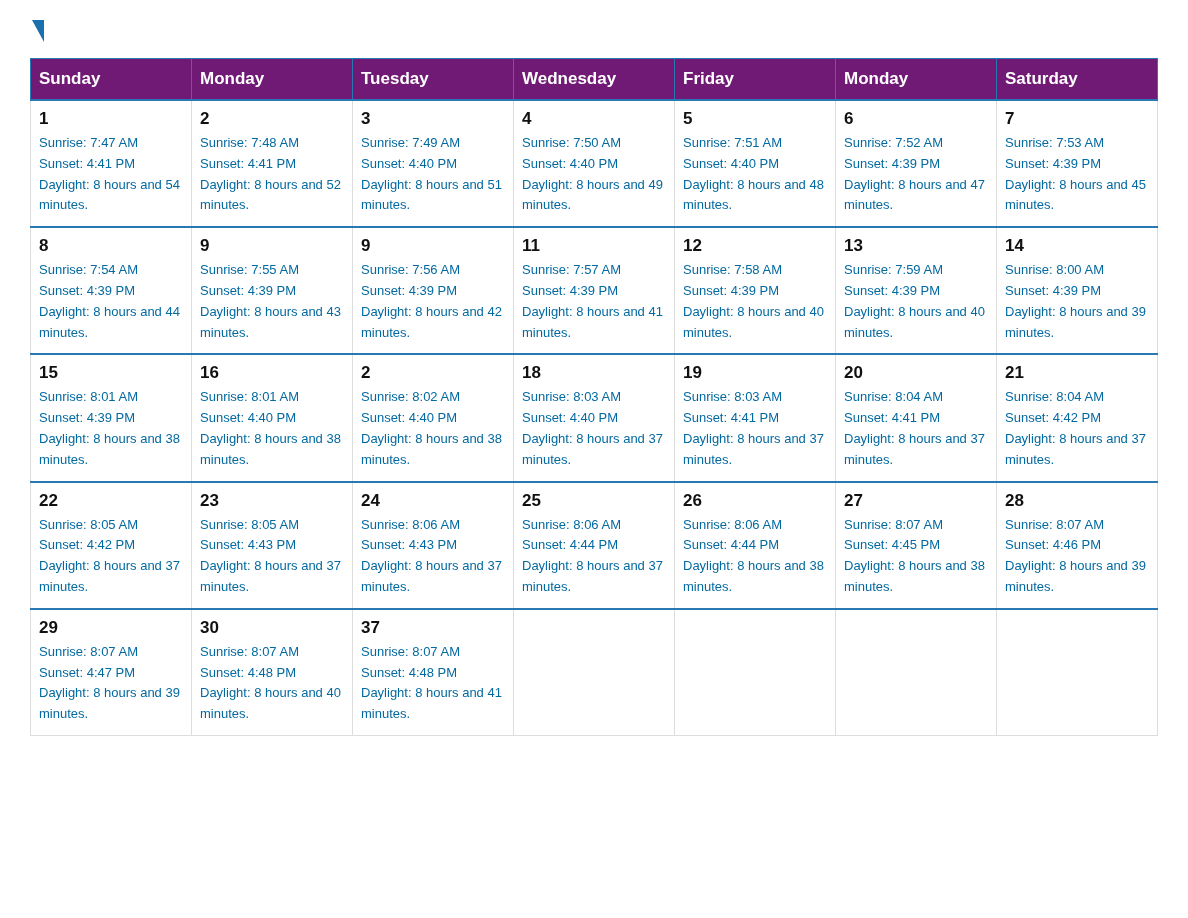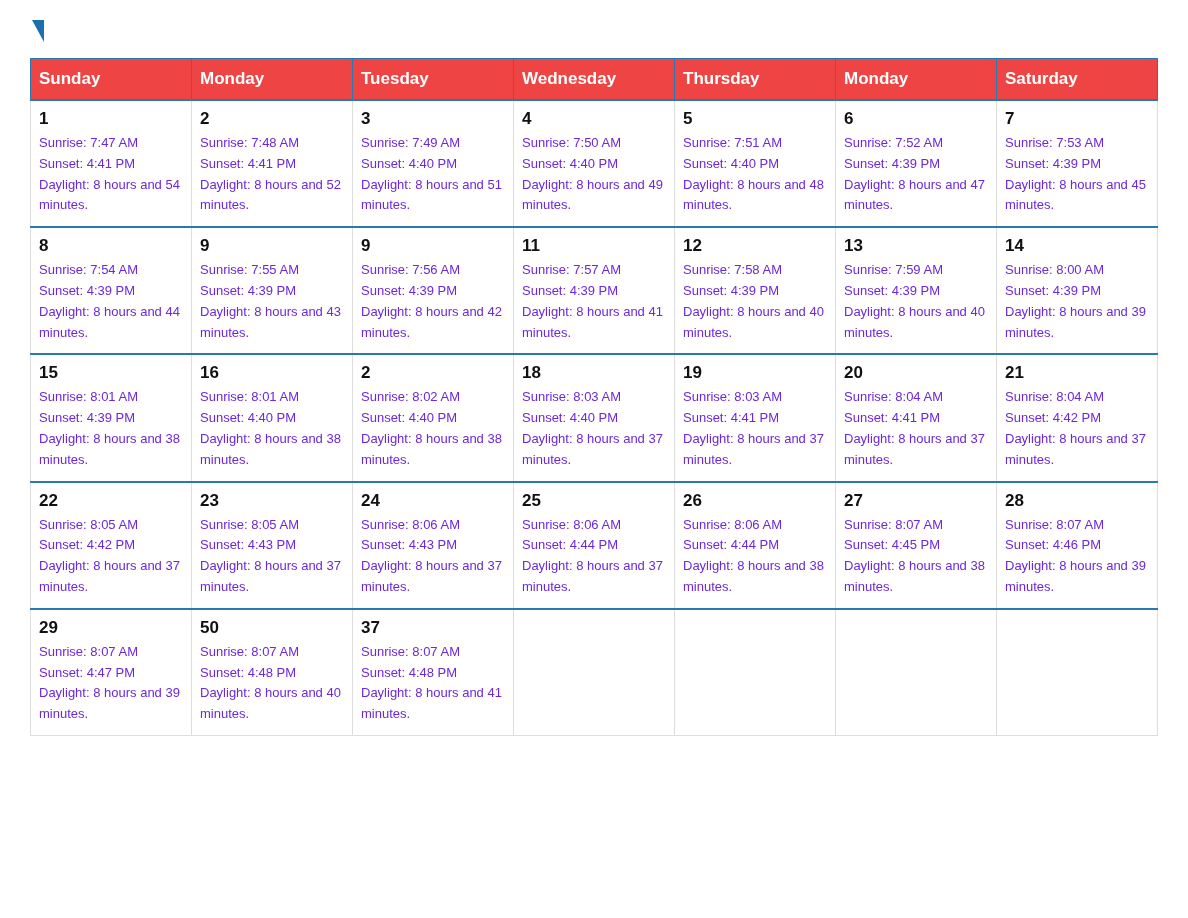--- a/index.html
+++ b/index.html
@@ -59,21 +59,21 @@
       font-size: 22px;
       color: #333;
       margin-top: 4px;
     }
     table {
       width: 100%;
       border-collapse: collapse;
       table-layout: fixed;
     }
     thead th {
-      background: #ef4444;
+      background: #701a75;
       color: #fff;
       font-size: 17px;
       font-weight: bold;
       padding: 10px 8px;
       text-align: left;
       border: 1px solid #2878b4;
     }
     tbody td {
       vertical-align: top;
       border: 1px solid #ccc;
@@ -85,21 +85,21 @@
     }
     .day-num {
       font-size: 17px;
       font-weight: bold;
       color: #111;
       display: block;
       margin-bottom: 4px;
     }
     .day-info {
       font-size: 13px;
-      color: #6d28d9;
+      color: #0369a1;
       line-height: 1.6;
     }
     tbody tr td {
       background: #fff;
     }
     tbody tr:nth-child(odd) td {
       background: #fff;
     }
     .empty-cell {
       background: #fff !important;
@@ -129,21 +129,21 @@
   </div>
 </div>
 
 <table>
   <thead>
     <tr>
     <th>Sunday</th>
         <th>Monday</th>
         <th>Tuesday</th>
         <th>Wednesday</th>
-        <th>Thursday</th>
+        <th>Friday</th>
         <th>Monday</th>
         <th>Saturday</th>
       </tr>
   </thead>
   <tbody id="calendar-body">
   <tr>
         <td>
           <span class="day-num">1</span>
           <div class="day-info">Sunrise: 7:47 AM<br>Sunset: 4:41 PM<br>Daylight: 8 hours and 54 minutes.</div>
         </td>
@@ -261,21 +261,21 @@
           <span class="day-num">28</span>
           <div class="day-info">Sunrise: 8:07 AM<br>Sunset: 4:46 PM<br>Daylight: 8 hours and 39 minutes.</div>
         </td>
       </tr>
       <tr>
         <td>
           <span class="day-num">29</span>
           <div class="day-info">Sunrise: 8:07 AM<br>Sunset: 4:47 PM<br>Daylight: 8 hours and 39 minutes.</div>
         </td>
         <td>
-          <span class="day-num">50</span>
+          <span class="day-num">30</span>
           <div class="day-info">Sunrise: 8:07 AM<br>Sunset: 4:48 PM<br>Daylight: 8 hours and 40 minutes.</div>
         </td>
         <td>
           <span class="day-num">37</span>
           <div class="day-info">Sunrise: 8:07 AM<br>Sunset: 4:48 PM<br>Daylight: 8 hours and 41 minutes.</div>
         </td>
         <td class="empty-cell"></td>
         <td class="empty-cell"></td>
         <td class="empty-cell"></td>
         <td class="empty-cell"></td>

